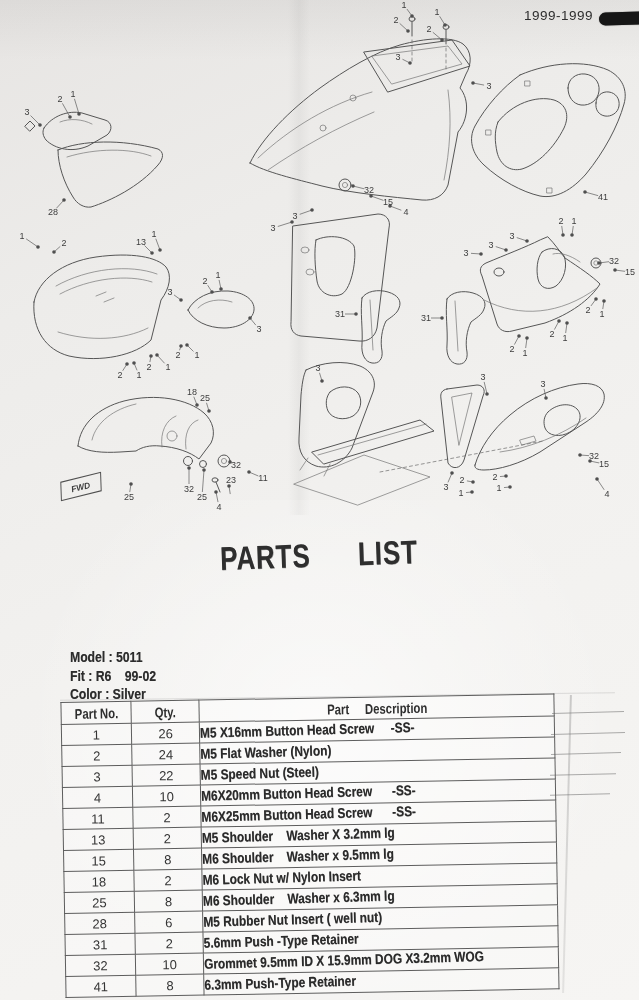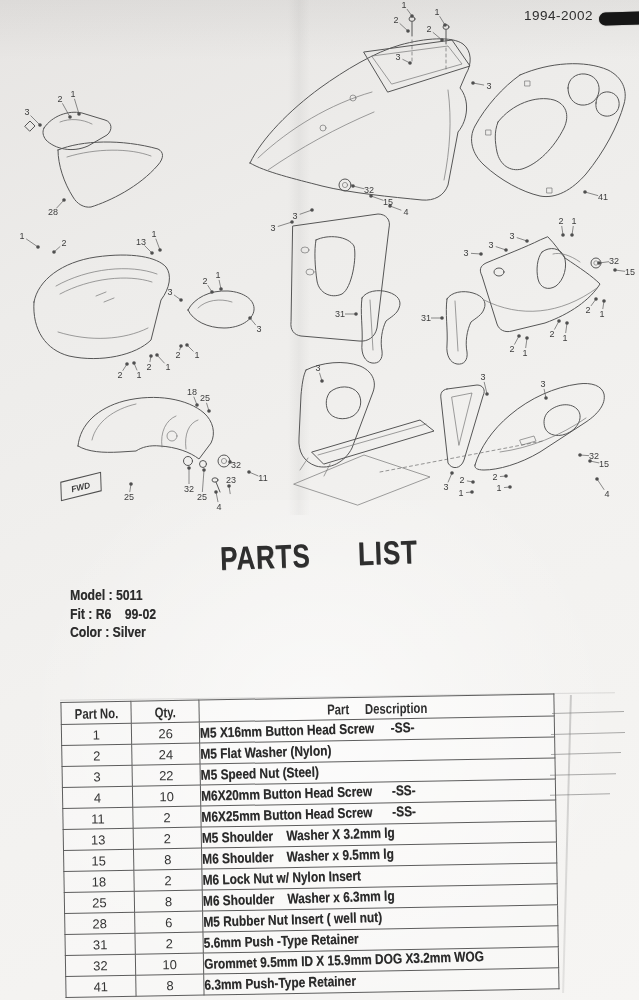--- a/index.html
+++ b/index.html
@@ -29,21 +29,21 @@
     transform:rotate(-14deg) skewX(-12deg);display:flex;align-items:center;justify-content:center;}
   .fwd span{font-size:8.5px;font-weight:bold;font-style:italic;color:#3d3d3d;transform:skewX(12deg);}
 
   .cond{display:inline-block;font-weight:bold;transform:scale(.84,1.06);transform-origin:0 60%;
     white-space:pre;color:#2e2e2e;}
   .title{position:absolute;left:220px;top:537px;margin:0;transform:rotate(-2deg);
     color:#3a3a3a;text-shadow:.4px .4px .5px rgba(58,58,58,.55);}
   .title .cond{font-size:31px;letter-spacing:1px;}
   .title .w2{margin-left:30px;}
 
-  .info{position:absolute;left:70px;top:586px;}
+  .info{position:absolute;left:70px;top:648px;}
   .info div{line-height:17.5px;}
   .info .cond{font-size:14.5px;color:#2c2c2c;text-shadow:.3px .3px .4px rgba(44,44,44,.5);}
 
   table.parts{position:absolute;left:63px;top:702px;width:494px;border-collapse:collapse;
     transform:rotate(-1deg);transform-origin:0 50%;background:rgba(255,255,255,.35);}
   table.parts th,table.parts td{border:1px solid #5d5d5d;padding:0;}
   table.parts th{height:21px;}
   table.parts td{height:20px;}
   col.c-no{width:70px;} col.c-qty{width:69px;} col.c-desc{width:355px;}
   td.num,th{text-align:center;}
@@ -61,21 +61,21 @@
 </style>
 </head>
 <body>
 
 <div class="page">
 
   <div class="crease-top"></div>
   <div class="crease-v"></div>
   <div class="sheet-glow"></div>
 
-  <div class="year">1994-2002</div>
+  <div class="year">1999-1999</div>
   <div class="marker-blob"></div>
 
   <svg class="diagram" width="639" height="530" viewBox="0 0 639 530">
 
     <path d="M44,128 C52,116 68,110 82,113 L105,120 C112,122 113,130 107,135 L88,146 C72,153 55,149 46,140 C43,136 42,132 44,128 Z"></path>
     <path class="light" d="M60,122 C70,118 82,119 92,124"></path>
     <path d="M25,126 l5,-5 l5,5 l-5,5 Z"></path>
 
     <path d="M58,150 C82,140 122,139 158,149 C164,152 164,158 158,165 C139,187 110,201 91,207 C84,208 77,204 73,197 C64,183 58,165 58,150 Z"></path>
     <path class="light" d="M67,157 C96,148 130,148 151,156"></path>

